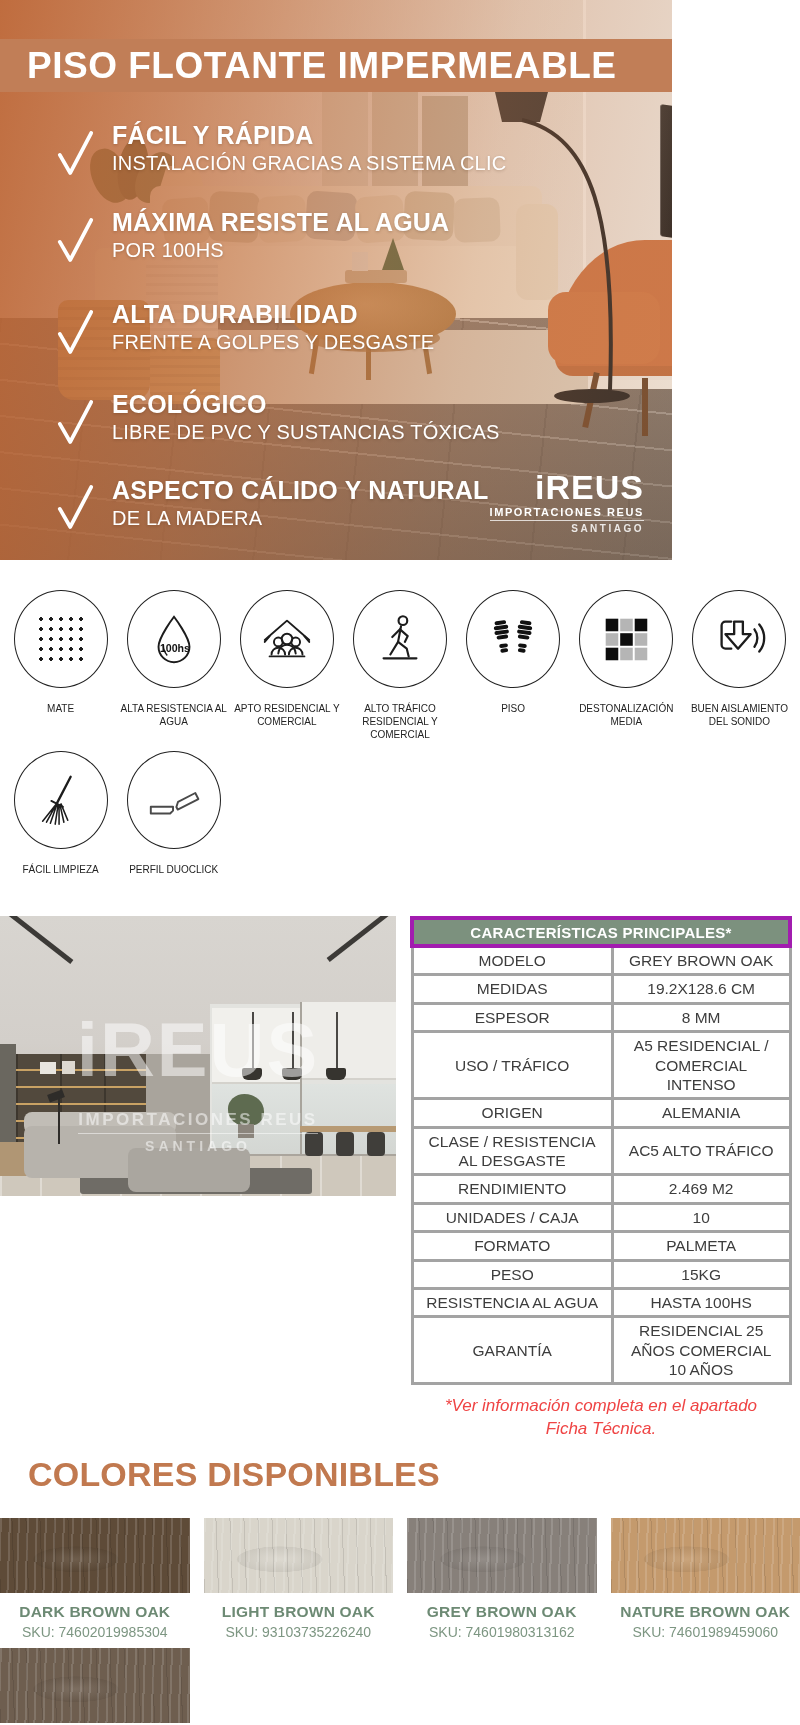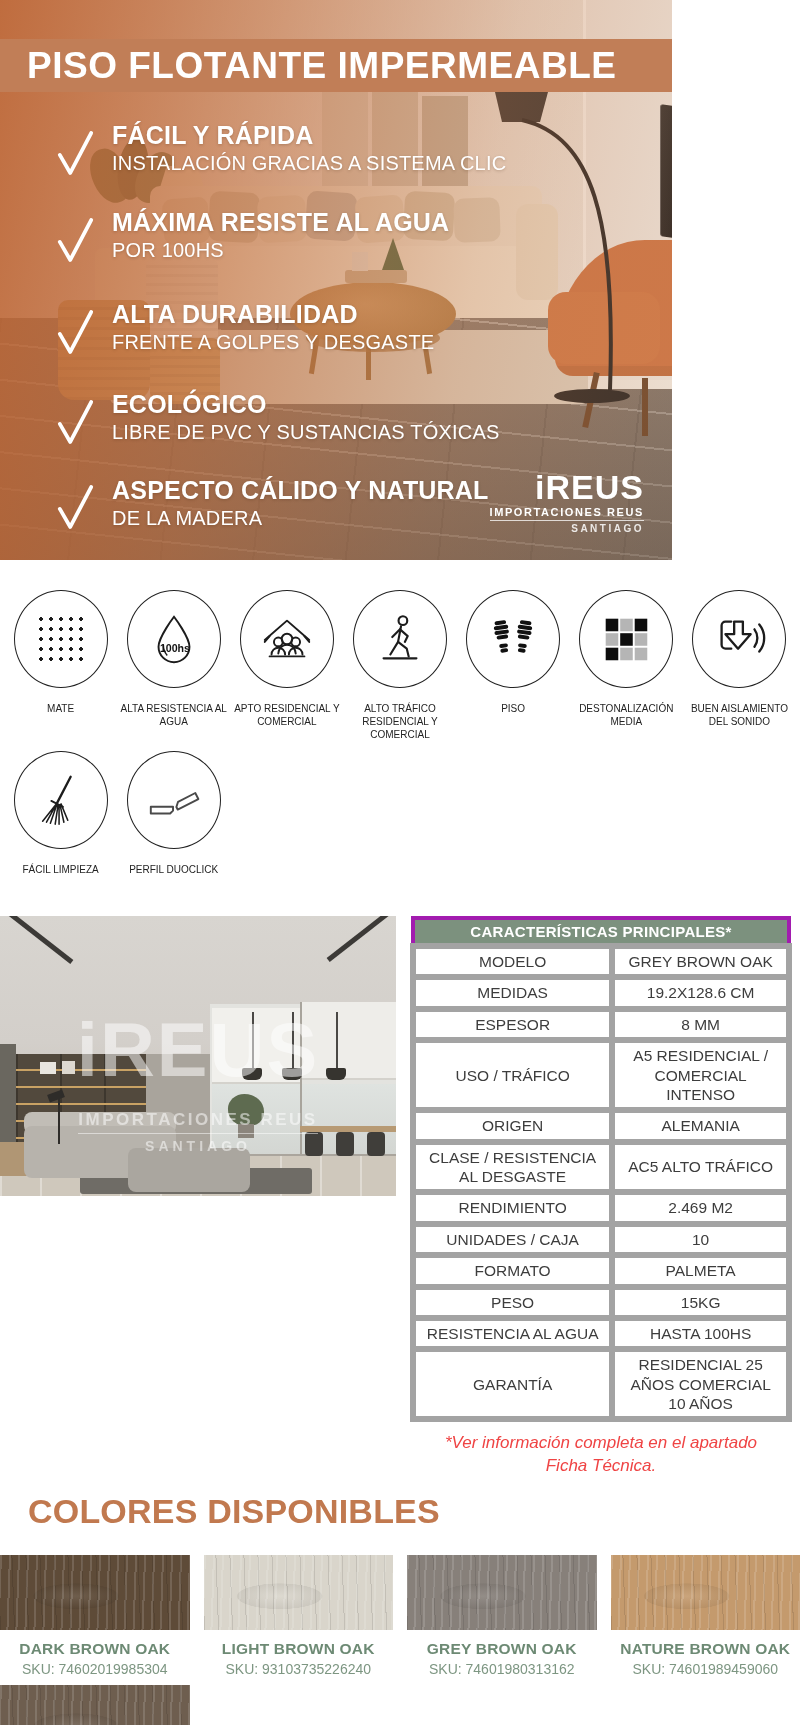--- a/index.html
+++ b/index.html
@@ -156,21 +156,21 @@
   .of-watermark * { position:static; }
   .of-wm-brand { font-size:76px; font-weight:800; letter-spacing:2px; line-height:1; }
   .of-wm-sub { font-size:17px; font-weight:700; letter-spacing:2.5px; margin-top:4px;
     border-bottom:1px solid rgba(255,255,255,.5); display:inline-block; padding-bottom:3px; }
   .of-wm-city { font-size:14px; font-weight:700; letter-spacing:4px; margin-top:4px; }
 
   .specs-right { flex:1 1 auto; }
   table.spec-table { width:100%; border-collapse:collapse; border:2px solid #7c917e; }
   .spec-table th { background:#7c917e; color:#fff; font-size:15px; font-weight:700;
     letter-spacing:.3px; height:28px; border:4px solid #a21caf; }
-  .spec-table td { border:6px solid #a3a3a3; font-size:15.5px; color:#3d3d3d;
+  .spec-table td { border:3px solid #a3a3a3; font-size:15.5px; color:#3d3d3d;
     text-align:center; padding:3px 8px; height:26px; line-height:1.25; }
   .spec-table td.k { width:53%; }
   .spec-note { font-size:17px; font-style:italic; color:#ef4444; text-align:center;
     margin-top:10px; line-height:1.35; padding:0 28px; }
 
   
   .colors { margin-top:14px; }
   .colors-heading { font-size:34px; font-weight:700; color:#c1794f; letter-spacing:.2px; margin:0 0 24px 28px; }
   .swatch-grid { display:grid; grid-template-columns:repeat(4,1fr); column-gap:14px; row-gap:8px; }
   .swatch-item { text-align:center; }

